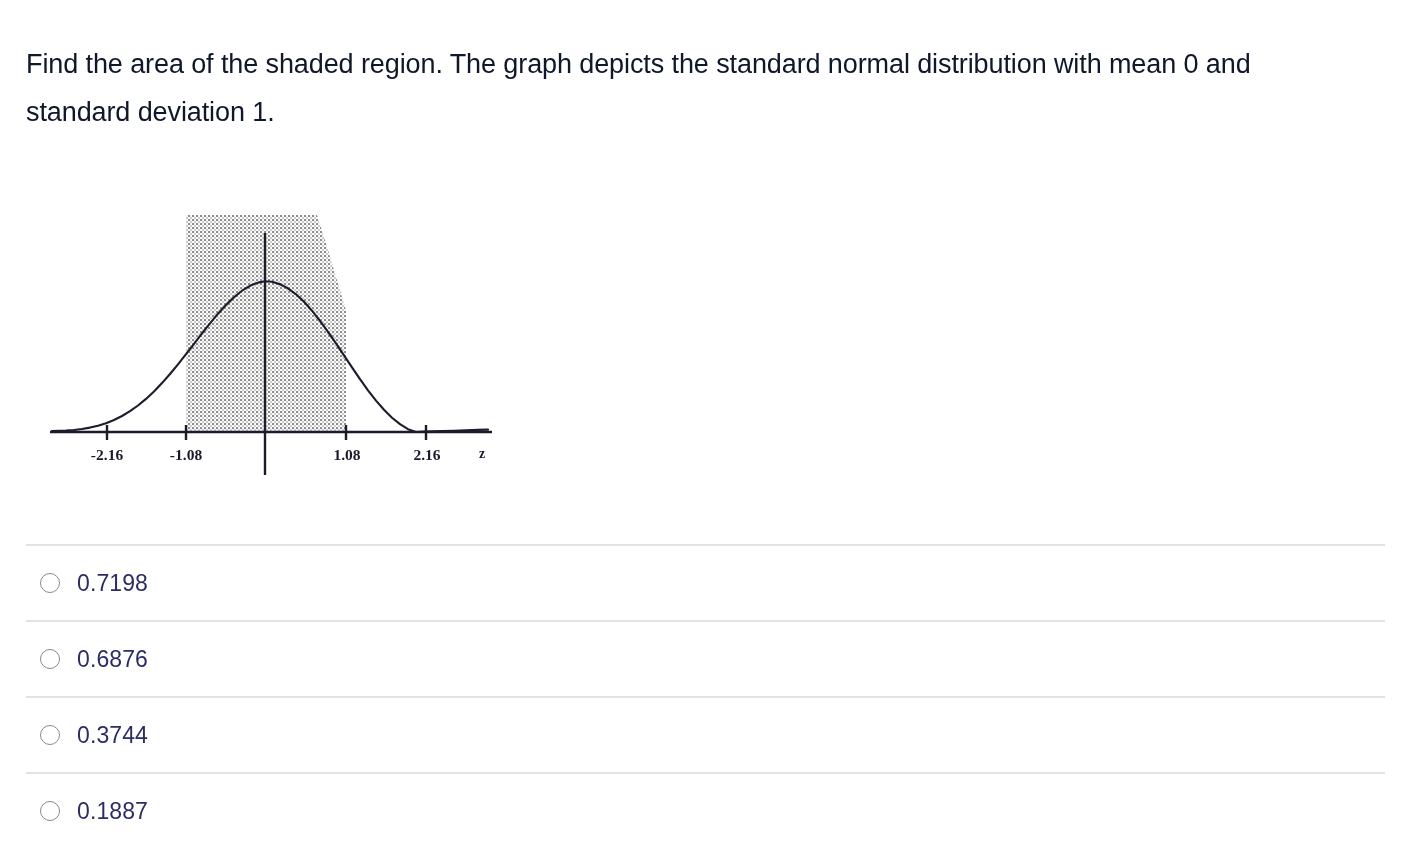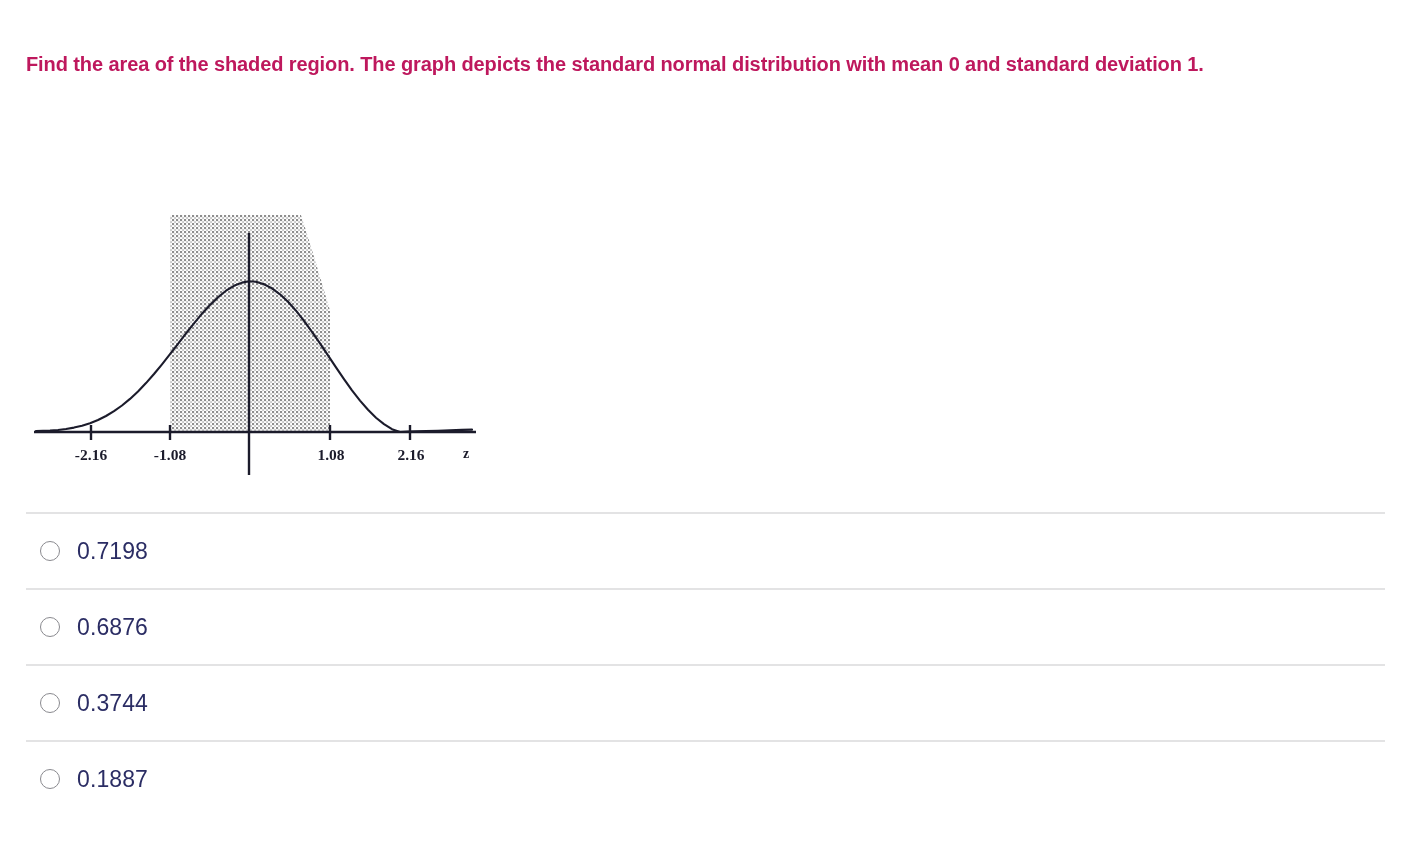--- a/index.html
+++ b/index.html
@@ -15,31 +15,31 @@
     overflow: hidden;
     position: relative;
   }
 
   
   #question-prompt {
     position: absolute;
     left: 26px;
     top: 40px;
     width: 1320px;
-    font-size: 20px;
-    font-weight: bold;
+    font-size: 27px;
+    font-weight: normal;
     line-height: 48px;
-    color: #be185d;
+    color: #0f172a;
     letter-spacing: -0.1px;
   }
 
   
   #figure-region {
     position: absolute;
-    left: 0px;
+    left: 16px;
     top: 215px;
     width: 520px;
     height: 275px;
   }
   #normal-curve-svg {
     display: block;
   }
 
   .axis-tick-label {
     font-family: "Liberation Serif", serif;
@@ -51,21 +51,21 @@
     font-family: "Liberation Serif", serif;
     font-weight: bold;
     font-size: 14px;
     fill: #1b1b2b;
   }
 
   
   #answer-choices {
     position: absolute;
     left: 26px;
-    top: 512px;
+    top: 544px;
     width: 1359px;
   }
   .choice-row {
     position: relative;
     height: 76px;
     border-top: 2px solid #e3e3e4;
     display: flex;
     align-items: center;
     box-sizing: border-box;
     cursor: pointer;

